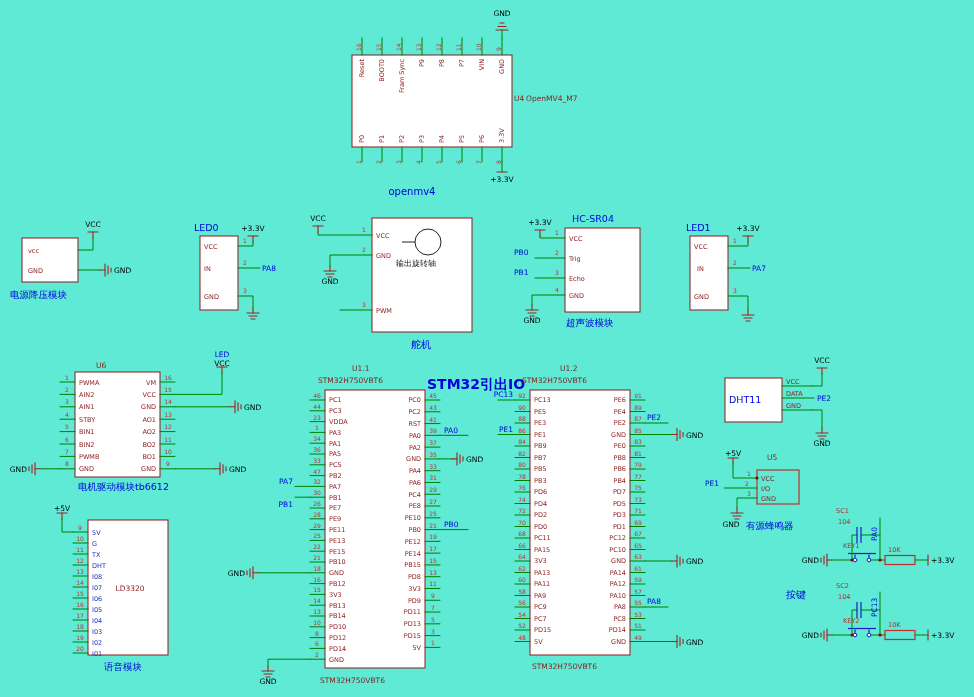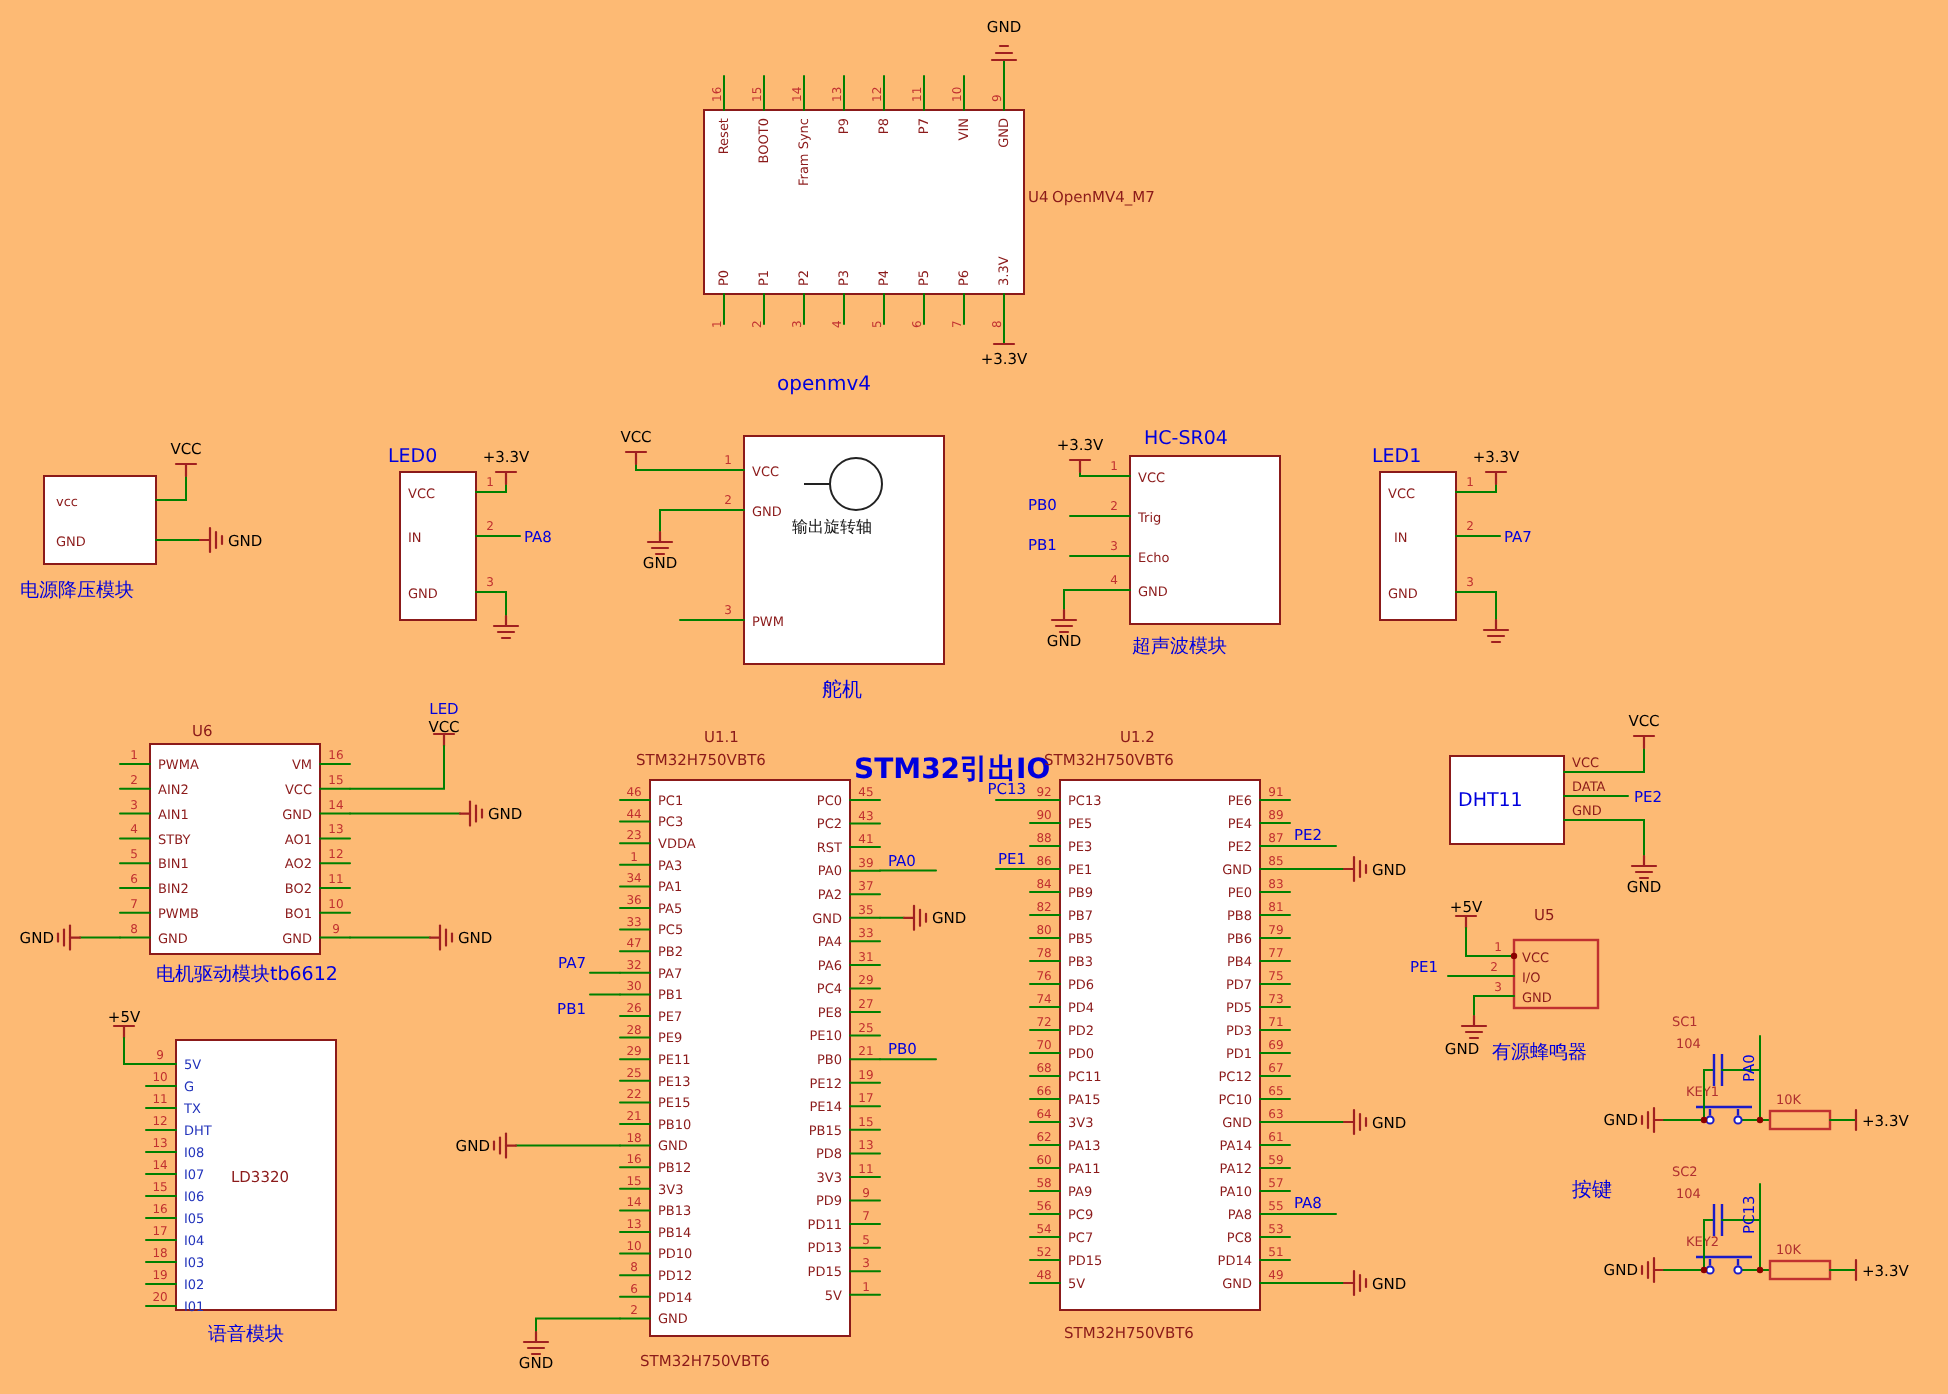--- a/index.html
+++ b/index.html
@@ -1,16 +1,16 @@
 <!DOCTYPE html>
 <html><head>
 <meta charset="utf-8">
 <style>
   html,body{margin:0;padding:0;background:#fff}
-  .stage{width:974px;height:697px;position:relative;background:#fdba74;overflow:hidden}
+  .stage{width:974px;height:697px;position:relative;background:#5eead4;overflow:hidden}
   svg{display:block}
   text{font-family:"DejaVu Sans","Liberation Sans",sans-serif}
   .wire{stroke:#008000;stroke-width:1;fill:none;stroke-linecap:round}
   .body{stroke:#8b1a1a;stroke-width:1;fill:#fff}
   .bodyr{stroke:#c03030;stroke-width:1.2;fill:none}
   .flag{stroke:#a02020;stroke-width:1.1;fill:none;stroke-linecap:round}
   .sw{stroke:#1a1ac8;stroke-width:1.2;fill:none}
   .swc{stroke:#1a1ac8;stroke-width:1;fill:#fff}
   .blkline{stroke:#222;stroke-width:1;fill:none}
   .pname{fill:#8b1a1a;font-size:6.5px}

